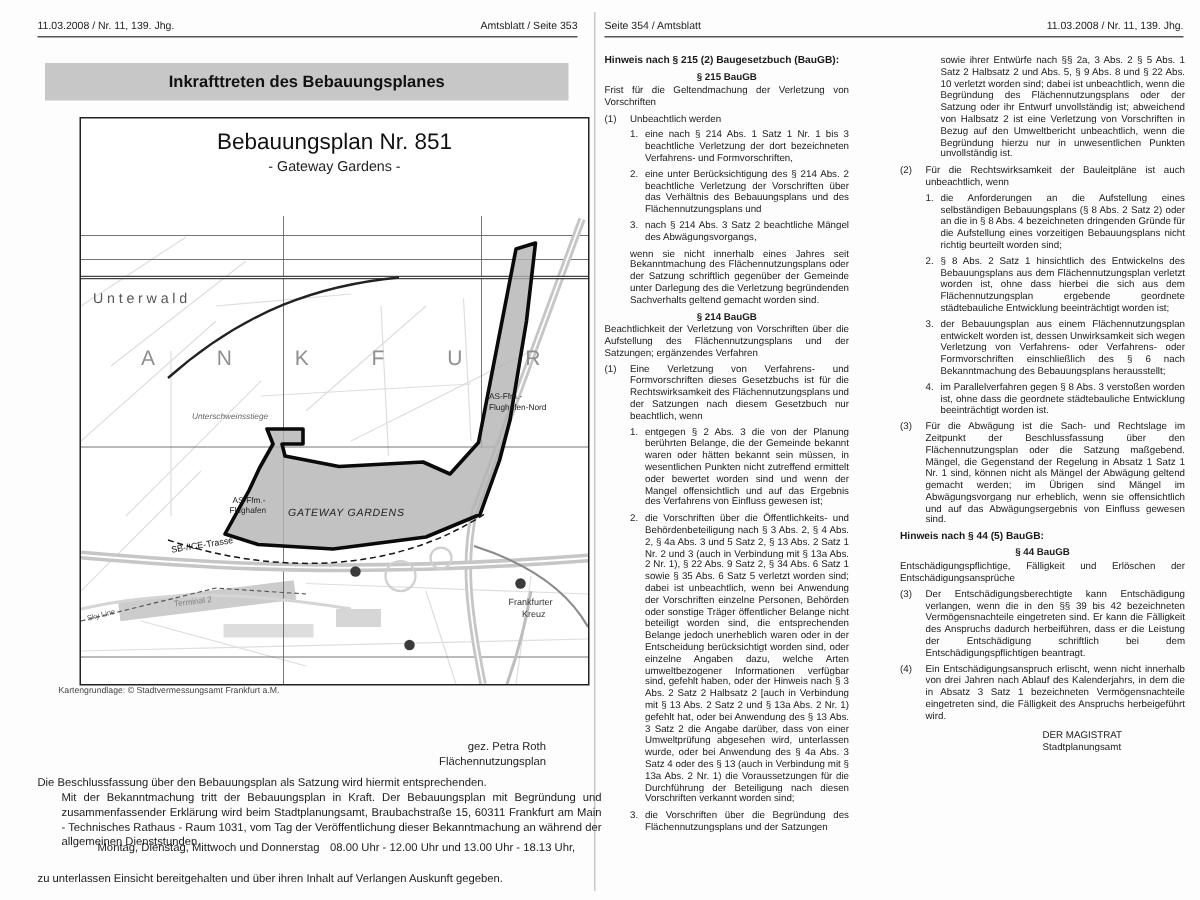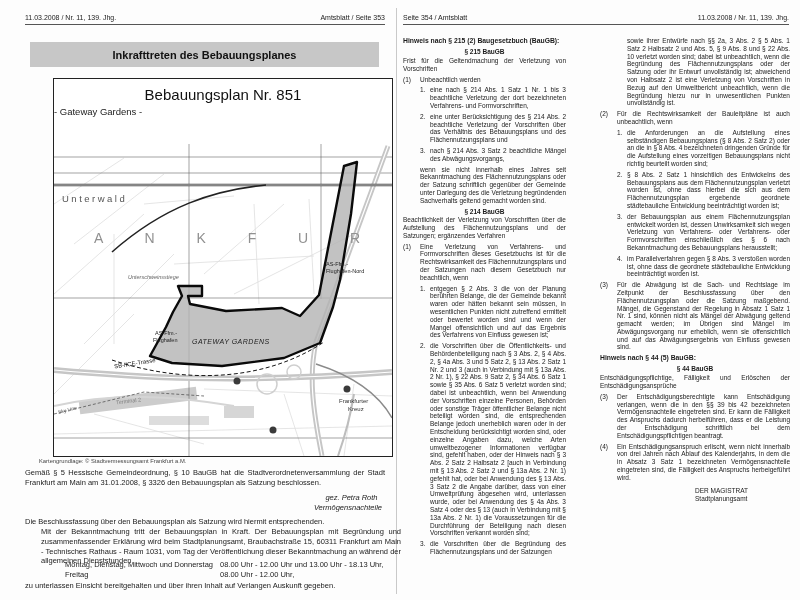--- a/index.html
+++ b/index.html
@@ -8,26 +8,26 @@
   .divider{position:absolute;left:396px;top:8px;width:1px;height:586px;background:#c9c9c9;}
   
   .hdr{position:absolute;top:14px;display:flex;justify-content:space-between;font-size:7px;color:#222;border-bottom:1px solid #555;padding-bottom:3px;}
   .hdr-l{left:25px;width:360px;}
   .hdr-r{left:403px;width:386px;}
   
   .pageL{position:absolute;left:25px;top:0;width:360px;height:600px;}
   .banner{position:absolute;top:42px;left:5px;width:349px;height:25px;background:#c7c7c7;display:flex;align-items:center;justify-content:center;font-weight:bold;font-size:11px;color:#111;}
   .map-frame{position:absolute;top:78px;left:28px;width:338px;height:377px;border:1px solid #222;background:#fff;}
   .map-title{text-align:center;font-size:15px;margin-top:7px;color:#111;}
-  .map-sub{font-size:9.5px;margin-top:3px;color:#222;}
+  .map-sub{text-align:center;font-size:9.5px;margin-top:3px;color:#222;}
   .map-svg{position:absolute;left:0;bottom:0;}
   .credit{position:absolute;top:458px;left:14px;font-size:5.8px;color:#444;}
   .pl-body{font-size:7.5px;line-height:1.3;text-align:justify;}
   .para1{position:absolute;top:468px;left:0;width:360px;}
-  .sig{position:absolute;top:493px;right:3px;font-size:7.5px;line-height:1.3;text-align:center;font-style:italic;}
+  .sig{position:absolute;top:493px;right:21px;font-size:7.5px;line-height:1.3;text-align:right;}
   .sig .s1{margin-left:7px;}
   .para2{position:absolute;top:517px;left:0;width:360px;text-align:left;}
   .para3{position:absolute;top:527px;left:16px;width:360px;}
   .hours{position:absolute;top:560px;left:40px;width:320px;font-size:7.5px;line-height:1.3;}
   .hours .row{display:flex;}
   .hours .days{width:155px;flex:none;}
   .para4{position:absolute;top:581px;left:0;width:360px;text-align:left;}
   
   .col{position:absolute;top:37px;font-size:6.5px;line-height:1.2;color:#1a1a1a;}
   .col1{left:403px;width:163px;}
@@ -138,39 +138,34 @@
         <text x="60" y="219" font-size="6" fill="#111" transform="rotate(-9 95 219)">SB-/ICE-Trasse</text>
         <text x="4" y="266" font-size="5" fill="#555" transform="rotate(-14 20 266)">Sky Line</text>
         <text x="62" y="257" font-size="5.5" fill="#808080" transform="rotate(-7 90 257)">Terminal 2</text>
         <text x="285" y="259" font-size="6" fill="#333">Frankfurter</text>
         <text x="294" y="267" font-size="6" fill="#333">Kreuz</text>
       </svg>
     </div>
 
     <div class="credit">Kartengrundlage: © Stadtvermessungsamt Frankfurt a.M.</div>
 
-    <div class="pl-body para1">Gemäß § 5 Hessische Gemeindeordnung, § 10 BauGB hat die Stadtverordnetenversammlung der Stadt Frankfurt am Main am 31.01.2008, § 3326 den Bebauungsplan als Satzung beschlossen.</div>
 
     <div class="sig">
       <div class="s1">gez. Petra Roth</div>
-      <div>Vermögensnachteile</div>
+      <div>Flächennutzungsplan</div>
     </div>
 
     <div class="pl-body para2">Die Beschlussfassung über den Bebauungsplan als Satzung wird hiermit entsprechenden.</div>
     <div class="pl-body para3">Mit der Bekanntmachung tritt der Bebauungsplan in Kraft. Der Bebauungsplan mit Begründung und zusammenfassender Erklärung wird beim Stadtplanungsamt, Braubachstraße 15, 60311 Frankfurt am Main - Technisches Rathaus - Raum 1031, vom Tag der Veröffentlichung dieser Bekanntmachung an während der allgemeinen Dienststunden</div>
 
     <div class="hours">
       <div class="row">
         <span class="days">Montag, Dienstag, Mittwoch und Donnerstag</span>
         <span>08.00 Uhr - 12.00 Uhr und 13.00 Uhr - 18.13 Uhr,</span>
       </div>
-      <div class="row">
-        <span class="days">Freitag</span>
-        <span>08.00 Uhr - 12.00 Uhr,</span>
-      </div>
     </div>
 
     <div class="pl-body para4">zu unterlassen Einsicht bereitgehalten und über ihren Inhalt auf Verlangen Auskunft gegeben.</div>
   </div>
 
   <div class="hdr hdr-r">
     <span>Seite 354 / Amtsblatt</span>
     <span>11.03.2008 / Nr. 11, 139. Jhg.</span>
   </div>
 

